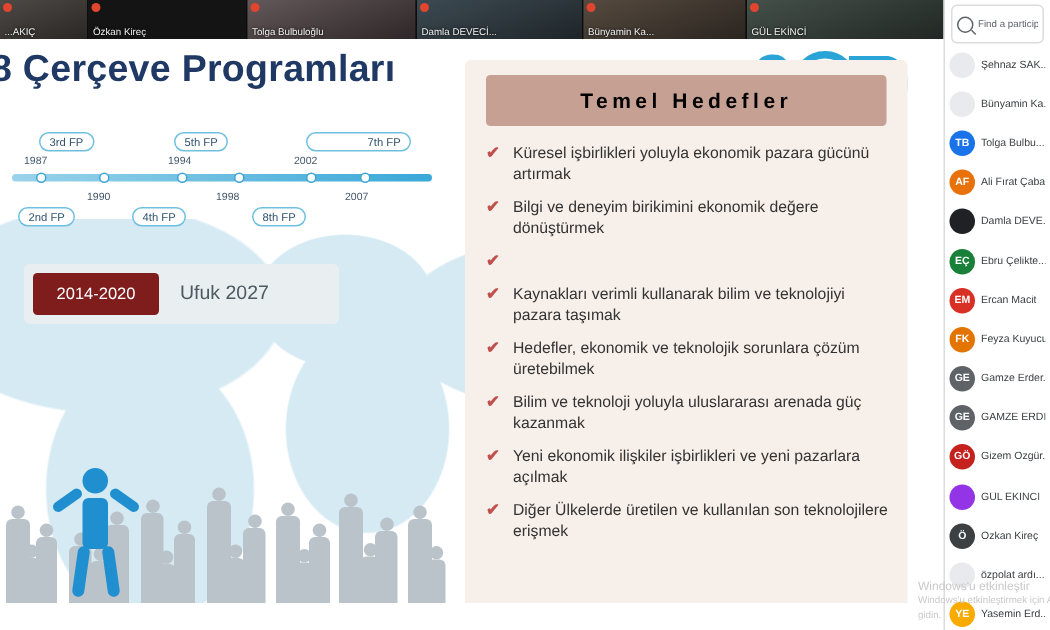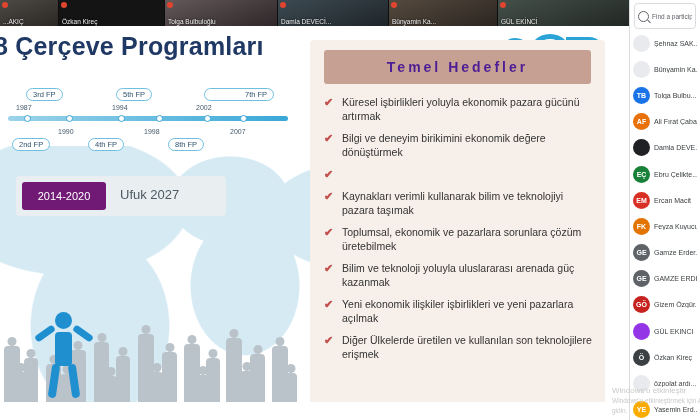--- a/index.html
+++ b/index.html
@@ -161,21 +161,21 @@
   
   .periods {
     position: absolute; left: 16px; top: 150px;
     width: 210px; height: 40px;
     background: #e9eef0;
     border-radius: 4px;
   }
   .period-green {
     position: absolute; left: 6px; top: 6px;
     width: 84px; height: 28px;
-    background: #701a75;
+    background: #7f1d1d;
     border-radius: 3px;
     color: #fff;
     font-size: 11px;
     display: flex; align-items: center; justify-content: center; text-align: center;
   }
   .period-label {
     position: absolute; left: 104px; top: 11px;
     font-size: 13px; color: #4c5a62;
   }
 
@@ -226,21 +226,21 @@
     width: 295px; height: 372px;
     background: #f7efe9;
     border-radius: 4px;
   }
   .goals-header {
     position: absolute;
     left: 14px; top: 10px;
     width: 267px; height: 34px;
     background: #c6a093;
     border-radius: 3px;
-    color: #4c1d95;
+    color: #000000;
     font-size: 14px;
     font-weight: bold;
     letter-spacing: 3px;
     display: flex; align-items: center; justify-content: center;
   }
   .goals-list {
     position: absolute;
     left: 14px; top: 56px;
     width: 272px;
   }
@@ -480,21 +480,21 @@
             </div>
             <div class="goal">
               <span class="check">✔</span>
             </div>
             <div class="goal">
               <span class="check">✔</span>
               <span class="gtext">Kaynakları verimli kullanarak bilim ve teknolojiyi pazara taşımak</span>
             </div>
             <div class="goal">
               <span class="check">✔</span>
-              <span class="gtext">Toplumsal, ekonomik ve pazarlara sorunlara çözüm üretebilmek</span>
+              <span class="gtext">Hedefler, ekonomik ve teknolojik sorunlara çözüm üretebilmek</span>
             </div>
             <div class="goal">
               <span class="check">✔</span>
               <span class="gtext">Bilim ve teknoloji yoluyla uluslararası arenada güç kazanmak</span>
             </div>
             <div class="goal">
               <span class="check">✔</span>
               <span class="gtext">Yeni ekonomik ilişkiler işbirlikleri ve yeni pazarlara açılmak</span>
             </div>
             <div class="goal">

